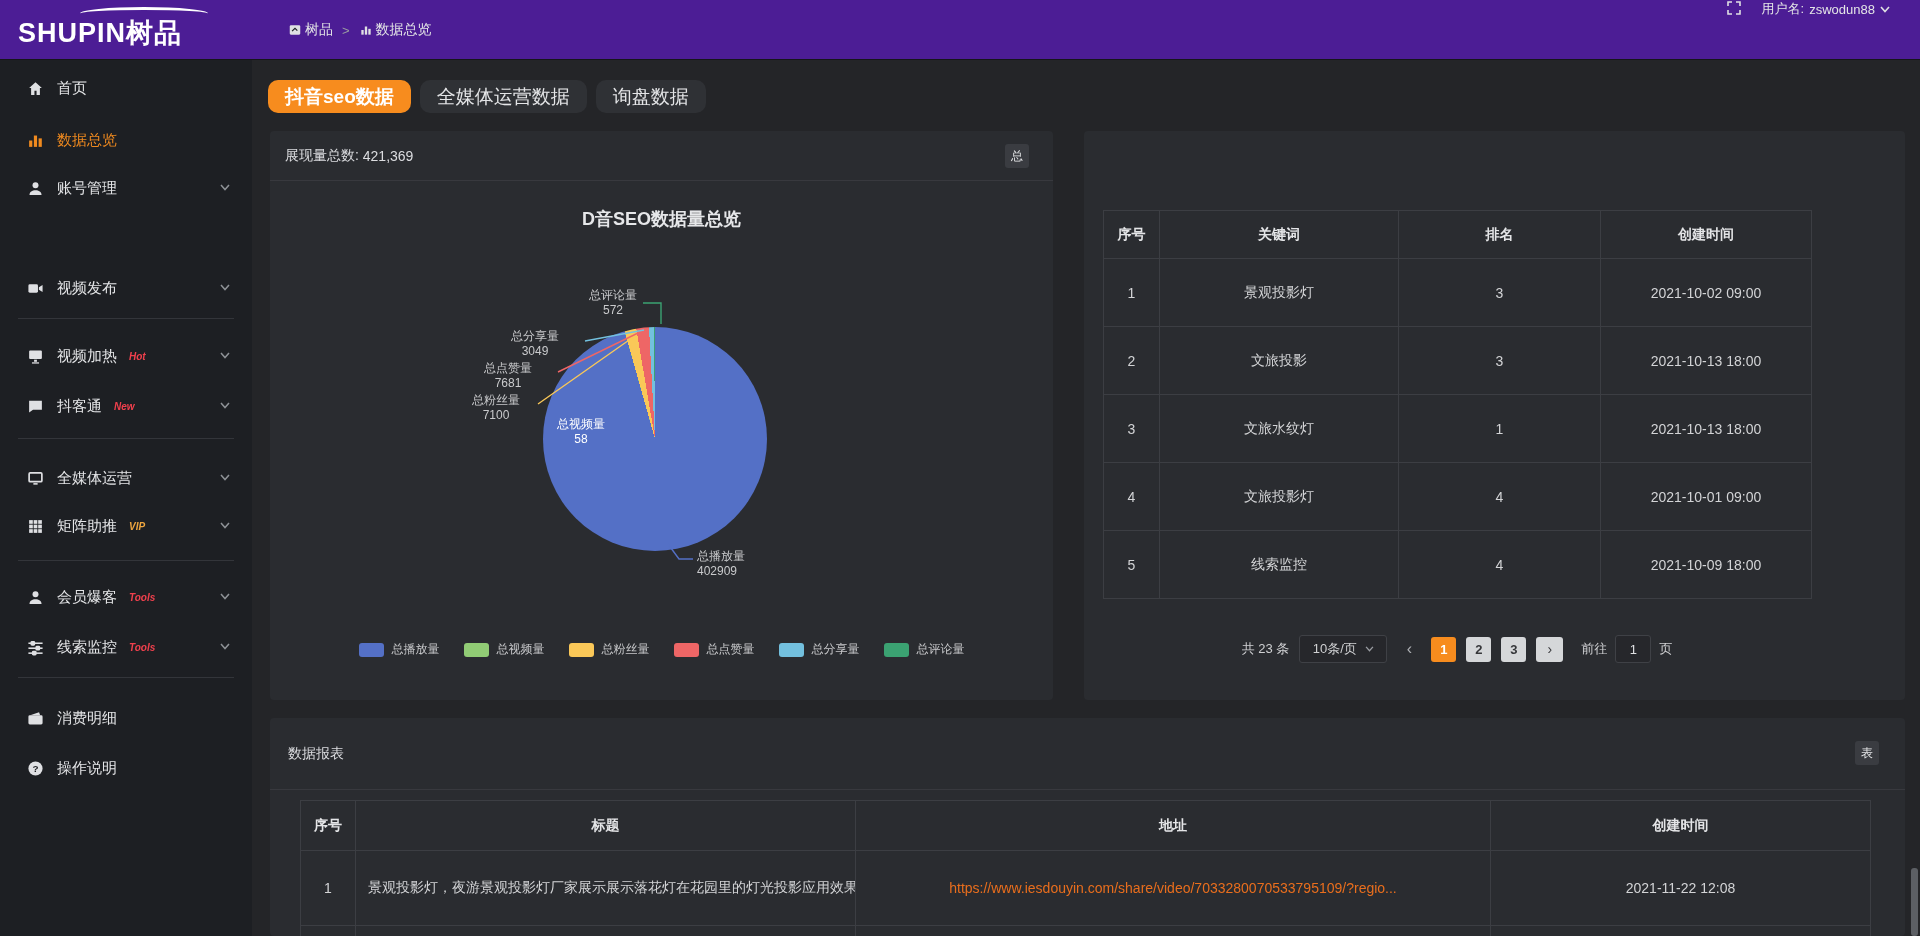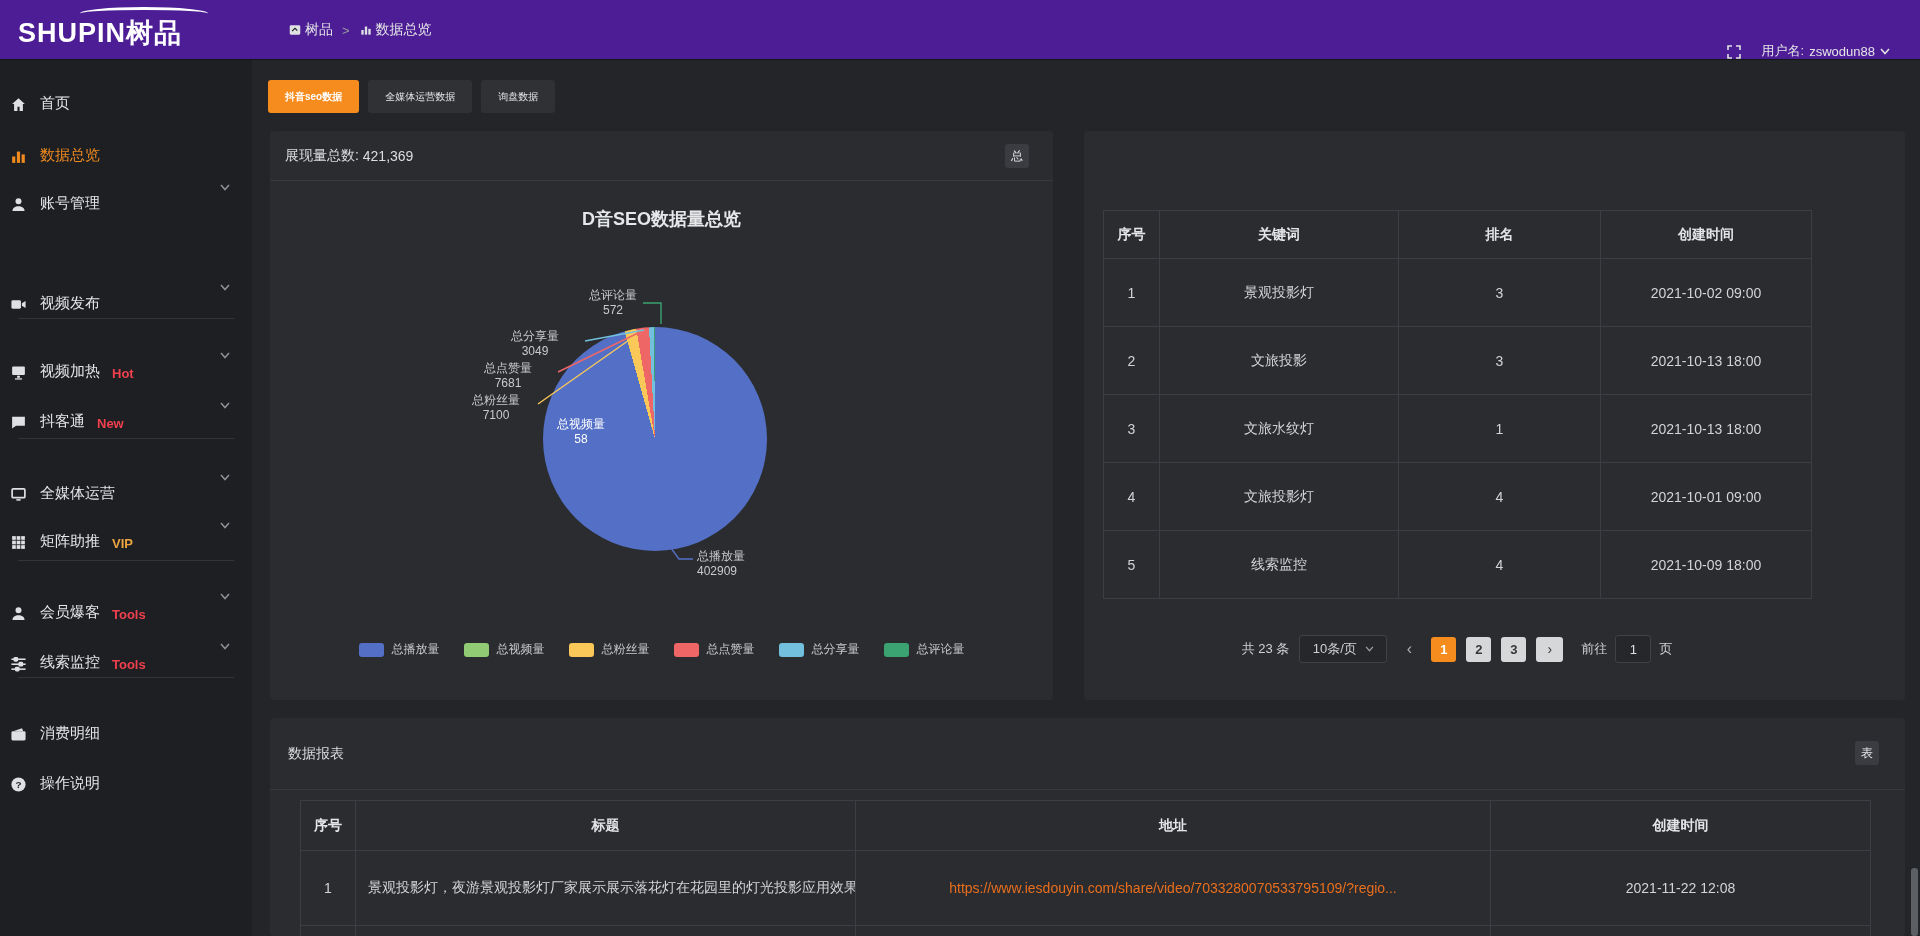--- a/index.html
+++ b/index.html
@@ -8,37 +8,37 @@
   svg{display:block}
 
   
   .app-header{position:absolute;left:0;top:0;width:1920px;height:60px;background:#4c1d95;border-bottom:1px solid #15161a;z-index:5}
   .logo{position:absolute;left:18px;top:0;width:234px;height:60px;display:flex;align-items:center}
   .logo-arc{position:absolute;left:62px;top:7px;width:128px;height:13px;border-top:3px solid #fff;border-radius:50%}
   .logo-text{font-size:27px;font-weight:800;color:#fff;letter-spacing:1px;margin-top:6px}
   .breadcrumb{position:absolute;left:288px;top:0;height:60px;display:flex;align-items:center;gap:9px;font-size:14px;color:#e3e4e6}
   .crumb{display:flex;align-items:center;gap:3px}
   .crumb-sep{color:#9a9da2;font-size:13px}
-  .header-right{position:absolute;right:30px;top:0;height:60px;display:flex;align-items:flex-end;gap:20px;font-size:13px;color:#e3e4e6}
+  .header-right{position:absolute;right:30px;top:0;height:60px;display:flex;align-items:flex-start;gap:20px;font-size:13px;color:#e3e4e6}
   .user-box{display:flex;align-items:center;gap:5px;cursor:pointer}
 
   
   .sidebar{position:absolute;left:0;top:60px;width:252px;height:876px;background:#1d1f23}
-  .side-item{position:absolute;left:0;width:252px;height:50px;display:flex;align-items:flex-end;padding-left:10px;cursor:pointer;font-size:15px;color:#e4e5e7}
+  .side-item{position:absolute;left:0;width:252px;height:50px;display:flex;align-items:center;padding-left:27px;cursor:pointer;font-size:15px;color:#e4e5e7}
   .side-item .ic{width:17px;margin-right:13px;flex:0 0 17px}
   .side-item.active{color:#f08a1f}
-  .badge{margin-left:12px;font-size:13px;font-weight:bold;}
+  .badge{margin-left:12px;font-size:10px;font-weight:bold;font-style:italic}
   .badge.red{color:#f0404d}
   .badge.gold{color:#eda53f}
   .chev{position:absolute;right:22px;top:21px}
   .side-divider{position:absolute;left:18px;width:216px;height:1px;background:#33353a}
 
   
   .tabs{position:absolute;left:268px;top:80px;display:flex;gap:9px}
-  .tab{height:33px;padding:2px 17px;display:flex;align-items:center;font-size:10px;color:#e4e5e7;background:#2f3135;border-radius:3px;cursor:pointer}
+  .tab{height:33px;padding:2px 17px;display:flex;align-items:center;font-size:19px;color:#e4e5e7;background:#2f3135;border-radius:10px;cursor:pointer}
   .tab.active{background:#f78c1e;color:#fff;font-weight:bold}
 
   
   .panel{position:absolute;background:#2a2c30;border-radius:4px;overflow:hidden}
   .panel-head{position:relative;height:50px;border-bottom:1px solid #38393e;display:flex;align-items:center;padding:0 15px;font-size:14px;color:#dcdde0}
   .mini-btn{position:absolute;top:13px;width:24px;height:24px;background:#3a3c41;color:#e4e5e7;font-size:12px;border-radius:3px;display:flex;align-items:center;justify-content:center;cursor:pointer}
 
   .chart-panel{left:270px;top:131px;width:783px;height:569px}
   .rank-panel{left:1084px;top:131px;width:821px;height:569px}
   .report-panel{left:270px;top:718px;width:1635px;height:218px}

